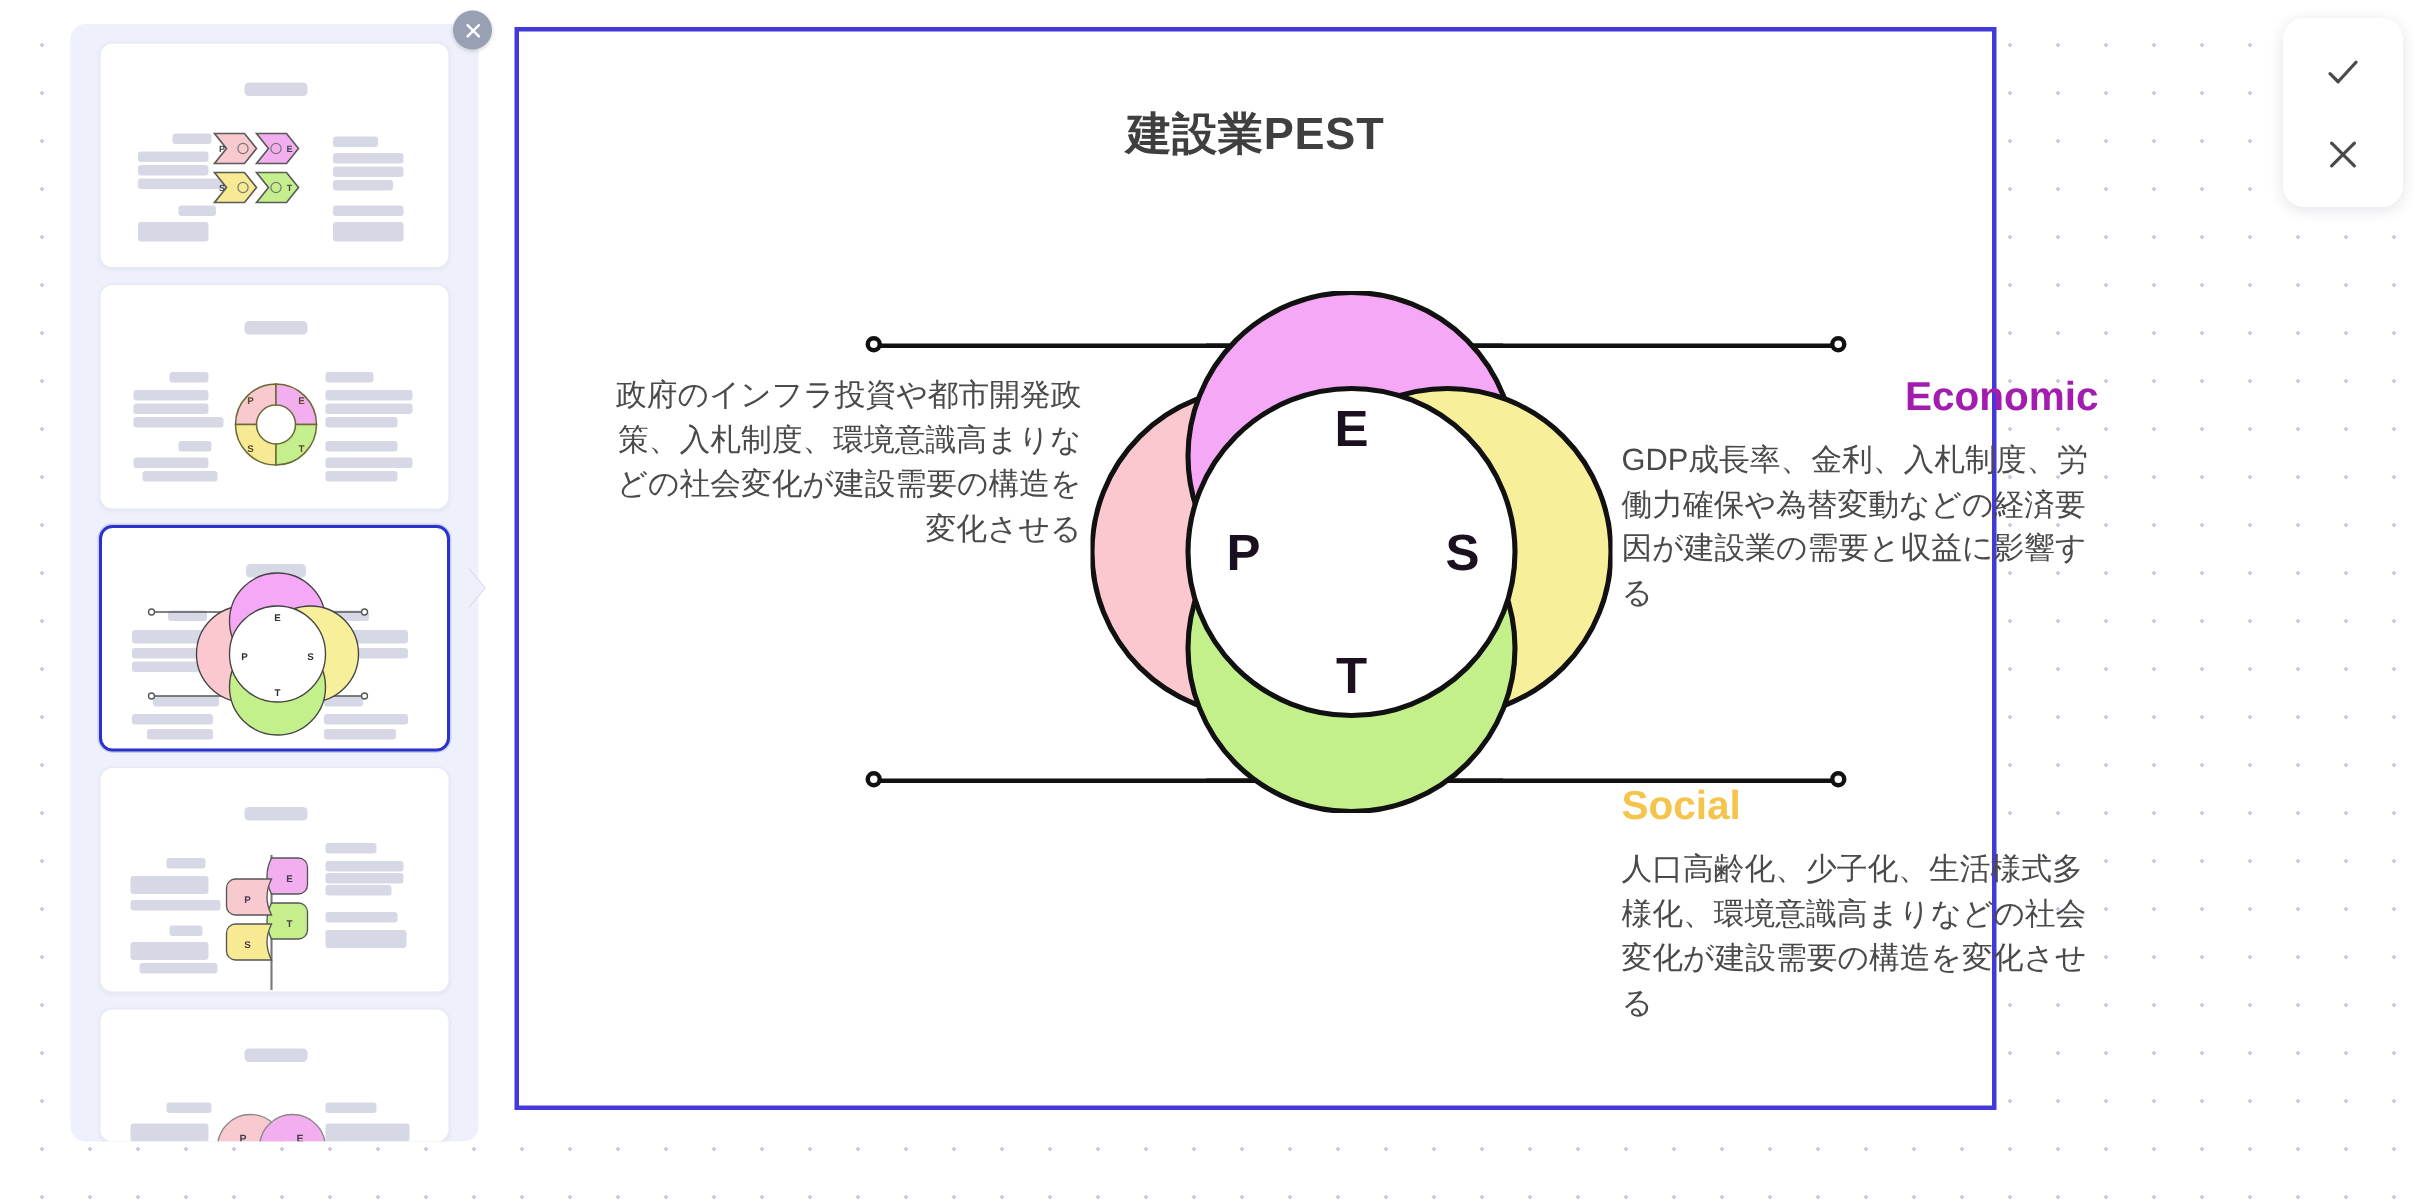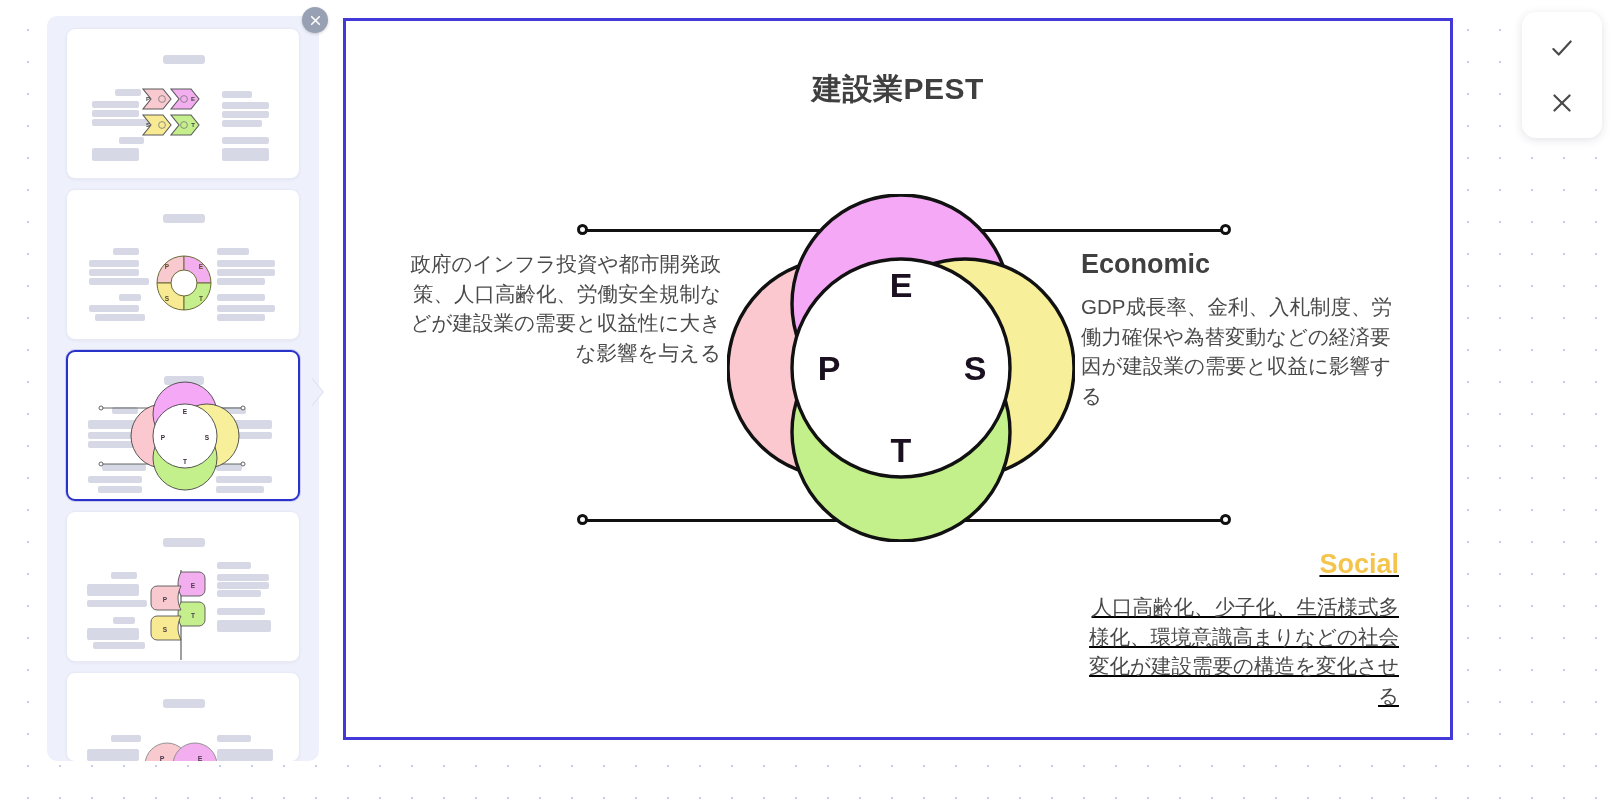--- a/index.html
+++ b/index.html
@@ -83,21 +83,21 @@
     border-top: 14px solid transparent;
     border-bottom: 14px solid transparent;
     filter: drop-shadow(1px 0 0 #d9dcec);
   }
 
   
   #slide {
     position: absolute;
     left: 343px;
     top: 18px;
-    width: 1110px;
+    width: 988px;
     height: 722px;
     background: #ffffff;
     border: 3px solid #4338d8;
   }
 
   #slide-title {
     position: absolute;
     top: 48px;
     left: 0;
     width: 100%;
@@ -118,21 +118,21 @@
   }
   .quad-body {
     font-size: 20.5px;
     line-height: 1.45;
     color: #4a4a4a;
   }
 
   .q-pol  { left: 57px;  top: 228px; text-align: right; }
   .q-eco  { left: 735px; top: 228px; text-align: left; }
   .q-tec  { left: 57px;  top: 513px; text-align: right; }
-  .q-soc  { left: 735px; top: 528px; text-align: right; text-decoration: underline; }
+  .q-soc  { left: 735px; top: 501px; text-align: left; }
 
   
   .conn {
     position: absolute;
     height: 3px;
     background: #111111;
   }
   .conn-dot {
     position: absolute;
     width: 11px;
@@ -385,25 +385,25 @@
     </g>
     <g font-family="Liberation Sans, sans-serif" font-size="34" font-weight="bold" fill="#1a1020" text-anchor="middle">
       <text x="174" y="103">E</text>
       <text x="102" y="186">P</text>
       <text x="248" y="186">S</text>
       <text x="174" y="268">T</text>
     </g>
   </svg>
 
   <div class="quad q-pol">
-    <div class="quad-body">政府のインフラ投資や都市開発政策、人口高齢化、労働安全規制などが建設業の需要と収益性に大きな影響を与える</div>
+    <div class="quad-body">政府のインフラ投資や都市開発政策、入札制度、環境意識高まりなどの社会変化が建設需要の構造を変化させる</div>
   </div>
 
   <div class="quad q-eco">
-    <div class="quad-title" style="color:#404040;">Economic</div>
+    <div class="quad-title" style="color:#a21caf;text-align:right;">Economic</div>
     <div class="quad-body">GDP成長率、金利、入札制度、労働力確保や為替変動などの経済要因が建設業の需要と収益に影響する</div>
   </div>
 
   <div class="quad q-tec">
   </div>
 
   <div class="quad q-soc">
     <div class="quad-title" style="color:#f5c44c;">Social</div>
     <div class="quad-body">人口高齢化、少子化、生活様式多様化、環境意識高まりなどの社会変化が建設需要の構造を変化させる</div>
   </div>

